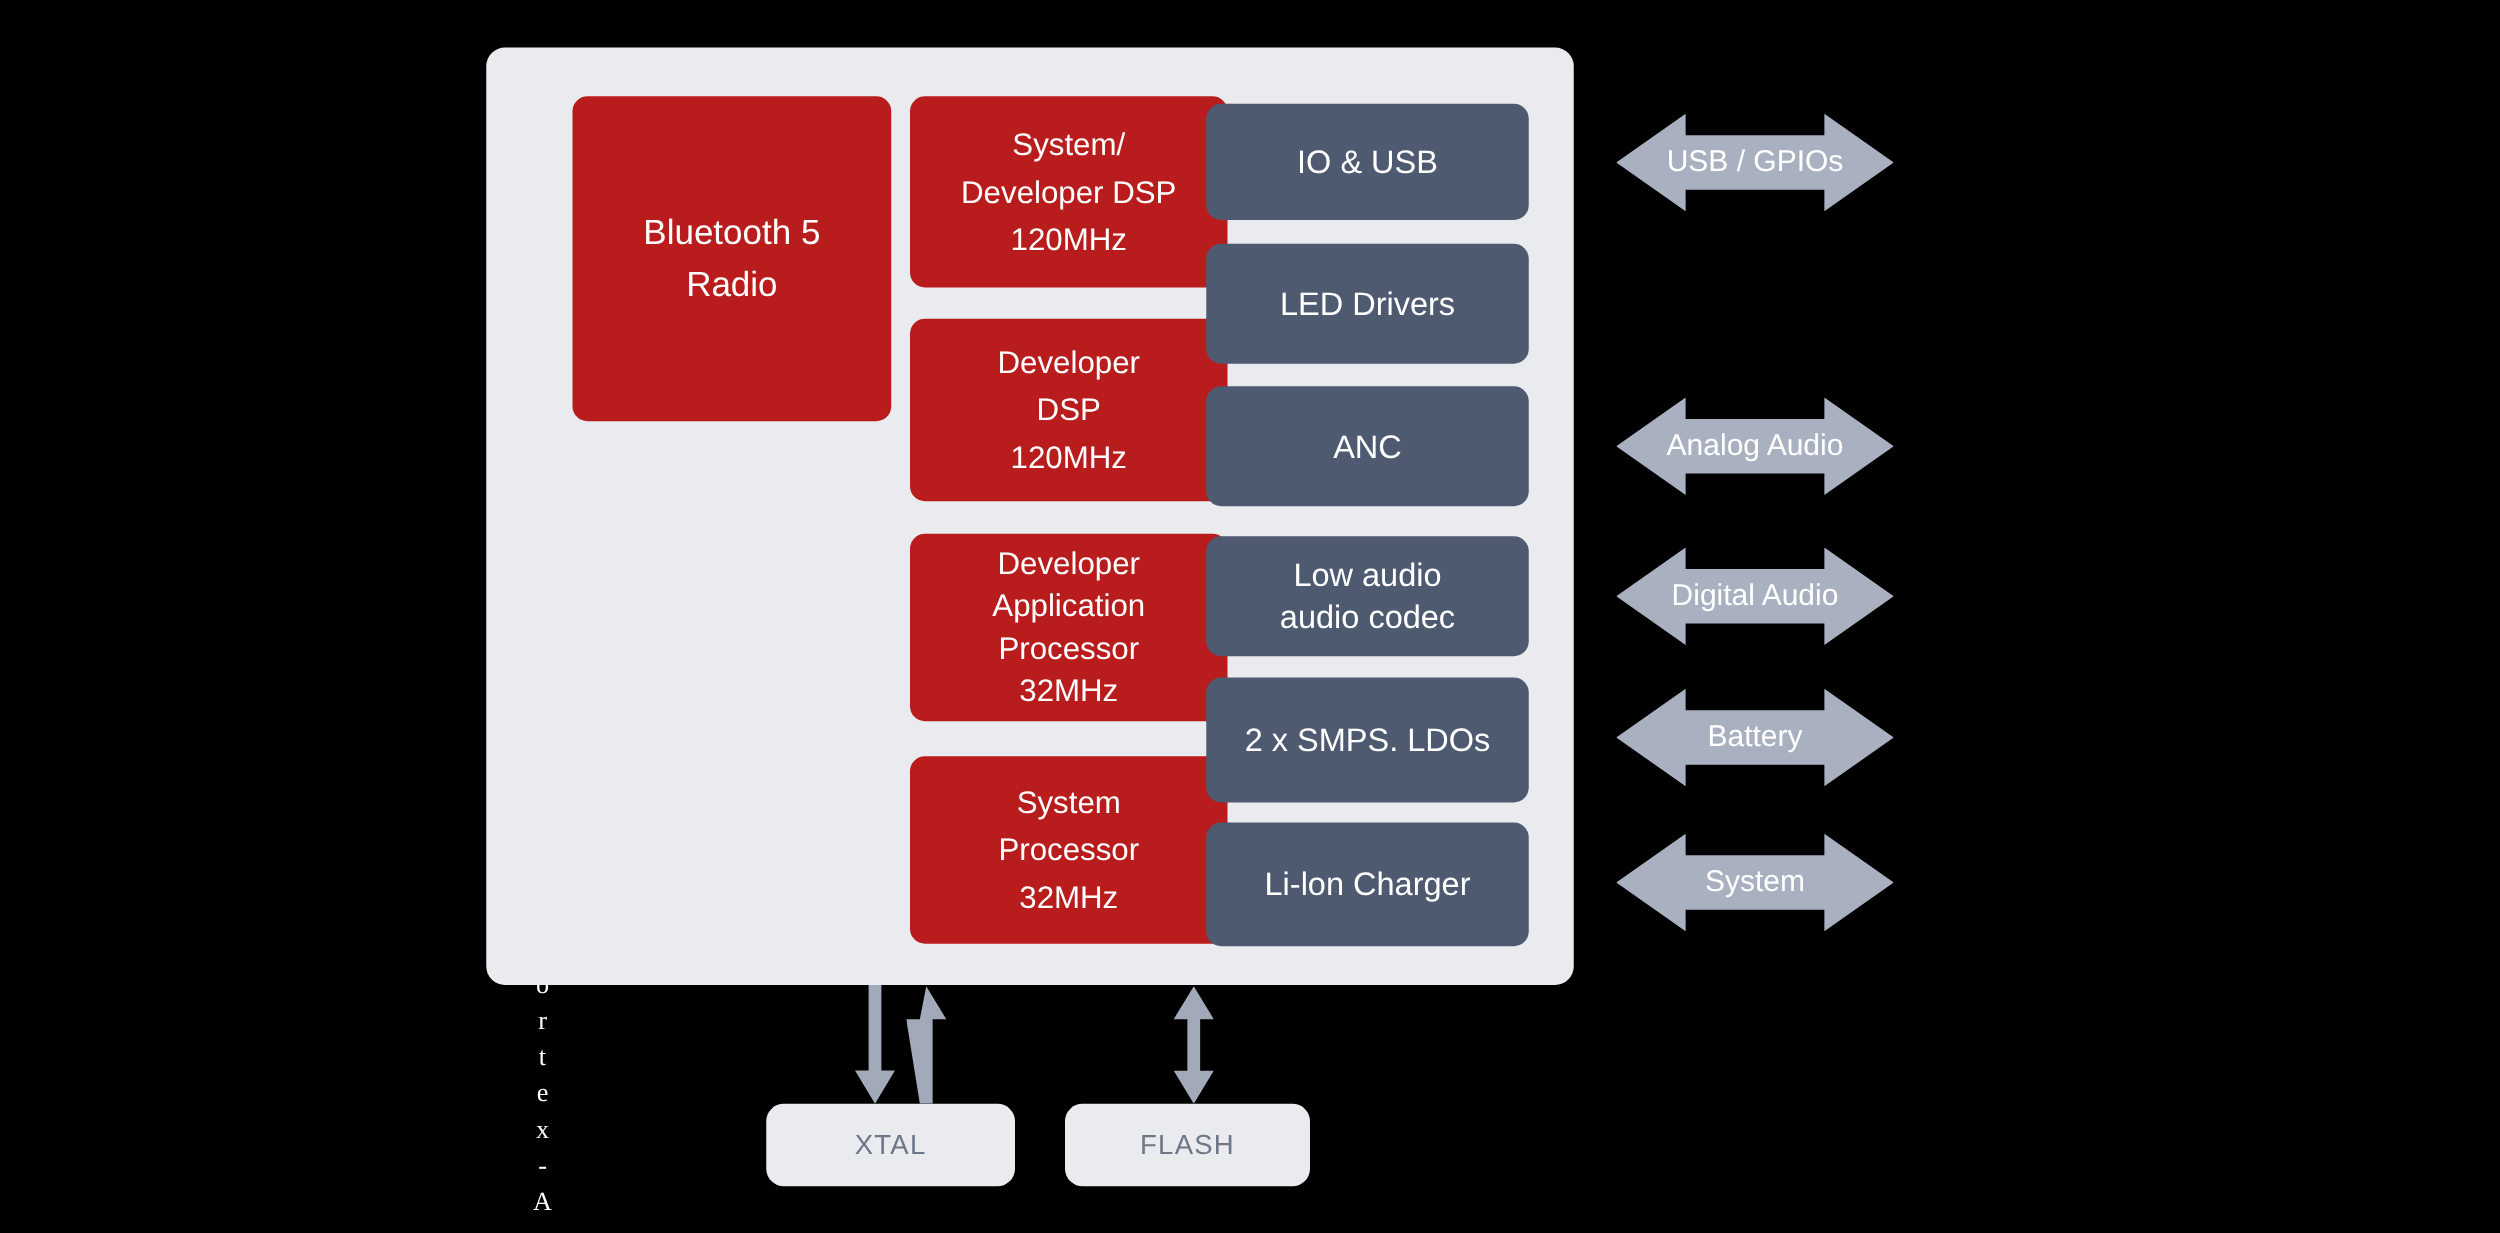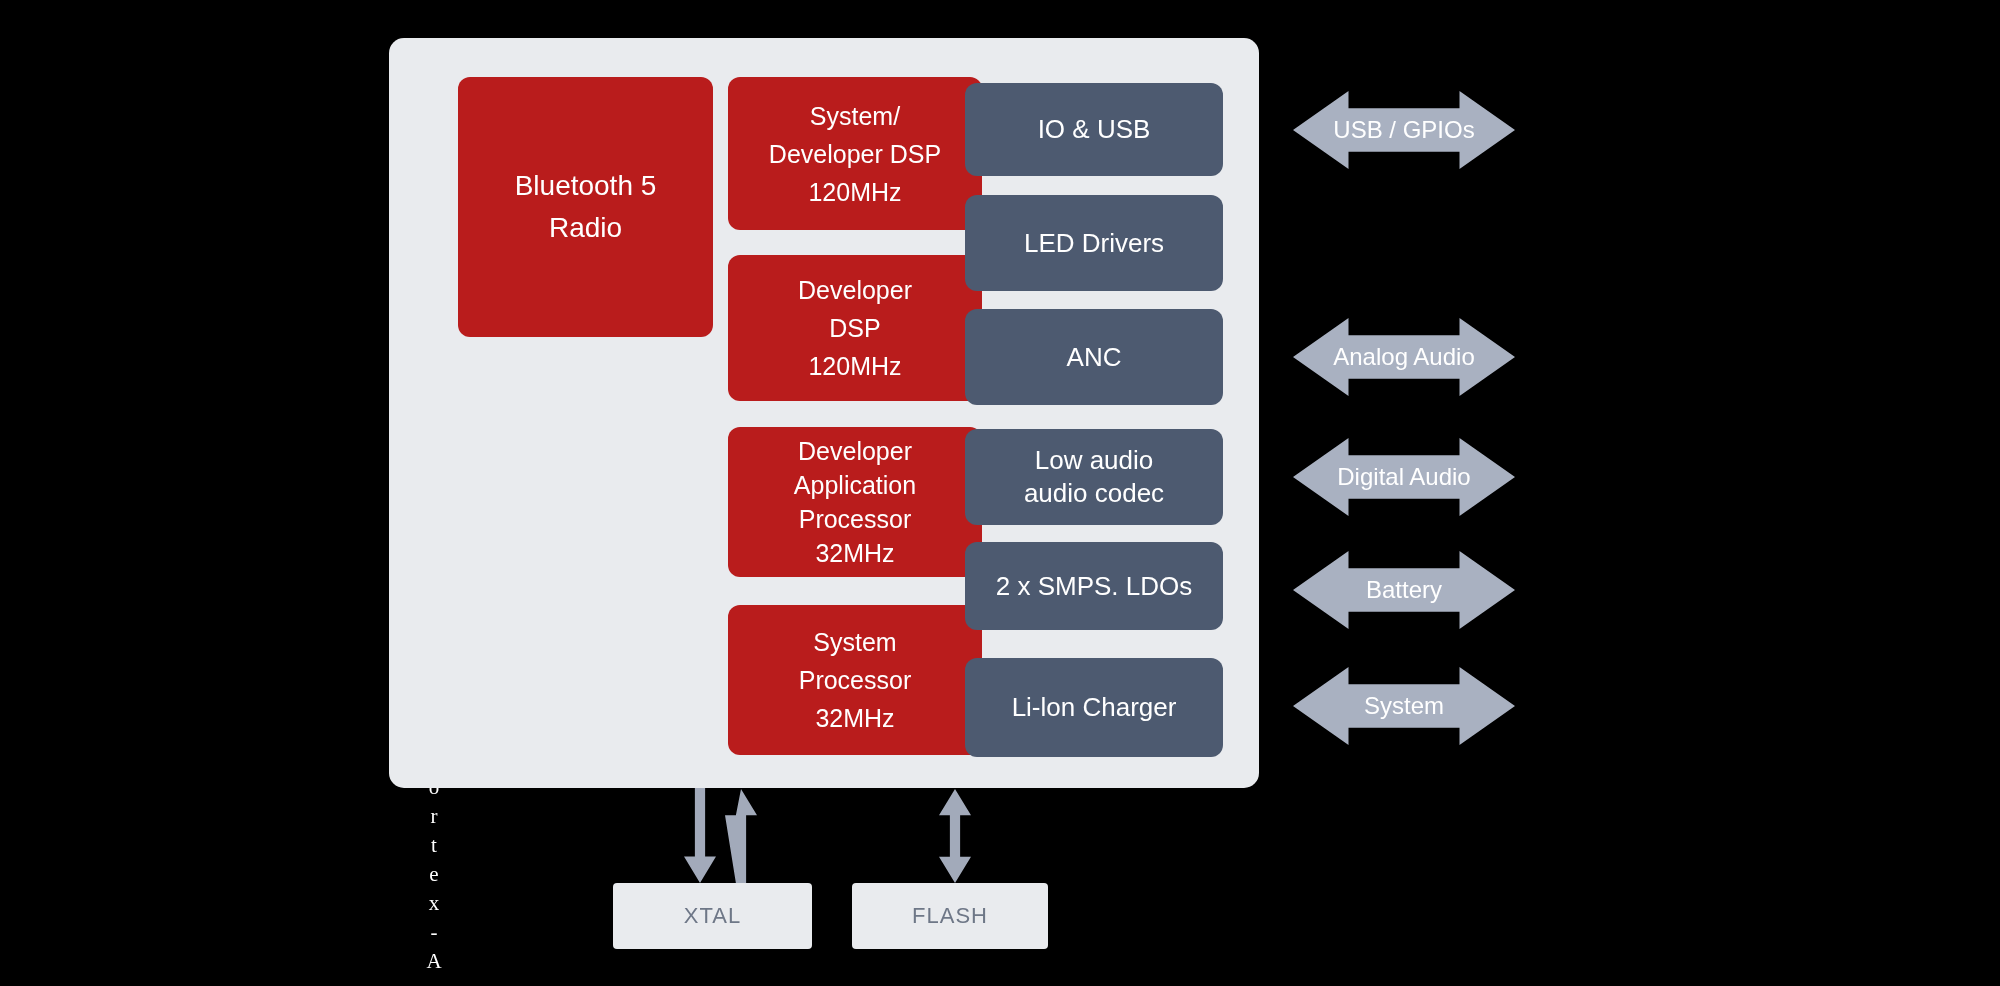--- a/index.html
+++ b/index.html
@@ -28,42 +28,42 @@
   .p1{top:39px;height:153px;}
   .p2{top:217px;height:146px;}
   .p3{top:389px;height:150px;line-height:34px;}
   .p4{top:567px;height:150px;}
 
   .bcol{left:576px;width:258px;font-size:26px;line-height:33px;}
   .b1{top:45px;height:93px;}
   .b2{top:157px;height:96px;}
   .b3{top:271px;height:96px;}
   .b4{top:391px;height:96px;}
-  .b5{top:504px;height:88px;}
+  .b5{top:504px;height:100px;}
   .b6{top:620px;height:99px;}
 
   
   .io-arrow{position:absolute;left:1293px;width:222px;height:78px;background:#a9b1c1;
             display:flex;align-items:center;justify-content:center;z-index:2;
             clip-path:polygon(0% 50%,25% 0%,25% 22%,75% 22%,75% 0%,100% 50%,
                               75% 100%,75% 78%,25% 78%,25% 100%);}
   .io-arrow .lbl{color:#ffffff;font-size:24px;}
   .a1{top:91px;} .a2{top:204px;} .a3{top:318px;} .a4{top:438px;} .a5{top:551px;} .a6{top:667px;}
 
   
   .arrow-down{position:absolute;left:684px;top:788px;width:32px;height:95px;background:#a2aaba;
               clip-path:polygon(34% 0%,66% 0%,66% 72%,100% 72%,50% 100%,0% 72%,34% 72%);z-index:1;}
   .arrow-up{position:absolute;left:725px;top:789px;width:32px;height:94px;background:#a2aaba;
             clip-path:polygon(50% 0%,100% 28%,66% 28%,66% 100%,34% 100%,0% 28%,34% 28%);z-index:1;}
   .arrow-bidir-v{position:absolute;left:939px;top:789px;width:32px;height:94px;background:#a2aaba;
             clip-path:polygon(50% 0%,100% 28%,66% 28%,66% 72%,100% 72%,50% 100%,
                               0% 72%,34% 72%,34% 28%,0% 28%);z-index:1;}
 
   
-  .mem{position:absolute;top:883px;height:66px;background:#e9ebee;border-radius:4px;
+  .mem{position:absolute;top:883px;height:66px;background:#e9ebee;border-radius:14px;
        display:flex;align-items:center;justify-content:center;color:#6e7787;
        font-size:22px;letter-spacing:1px;z-index:2;}
   .xtal{left:613px;width:199px;}
   .flash{left:852px;width:196px;}
 </style>
 </head>
 <body>
 
 <div class="stage">
 

